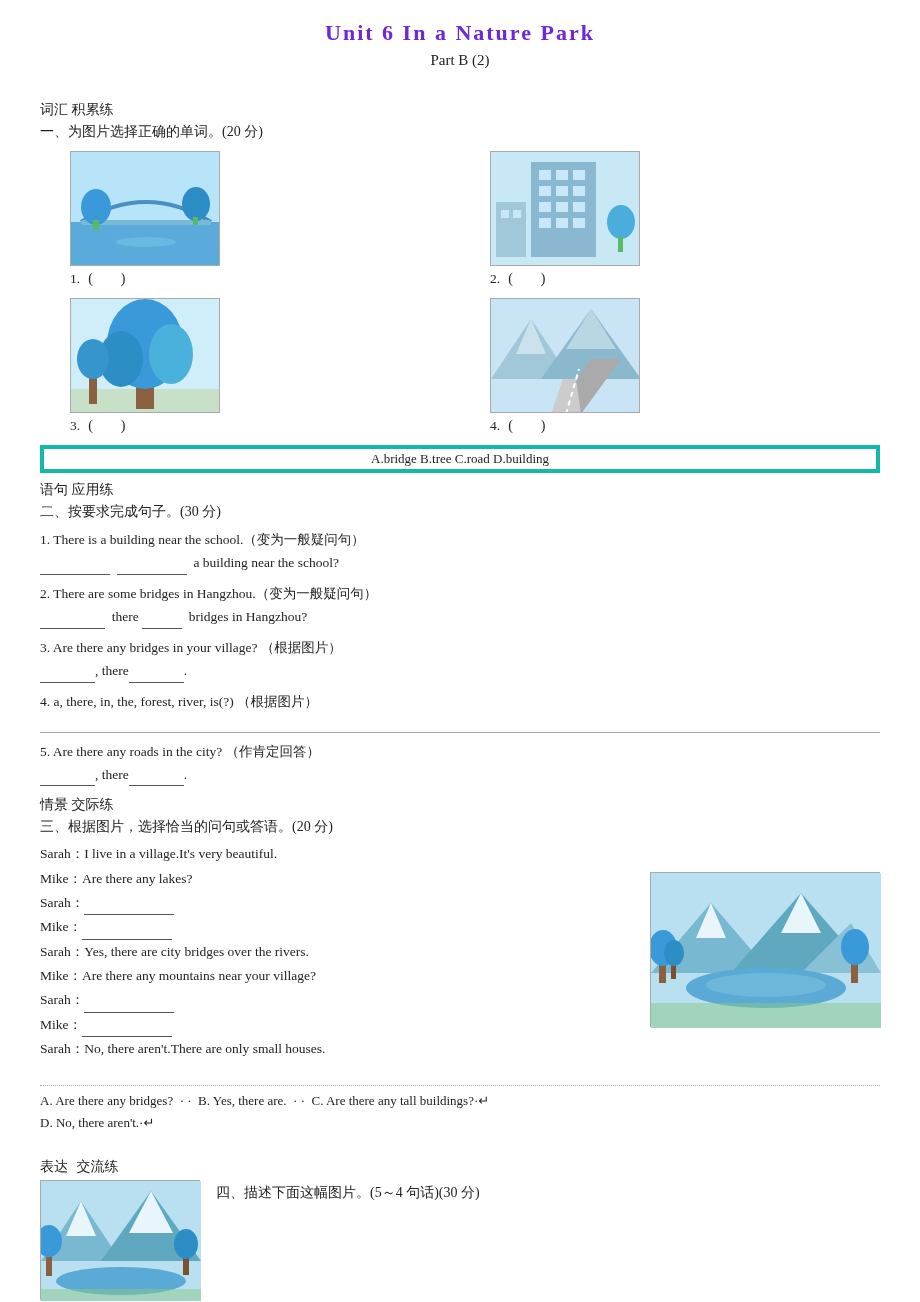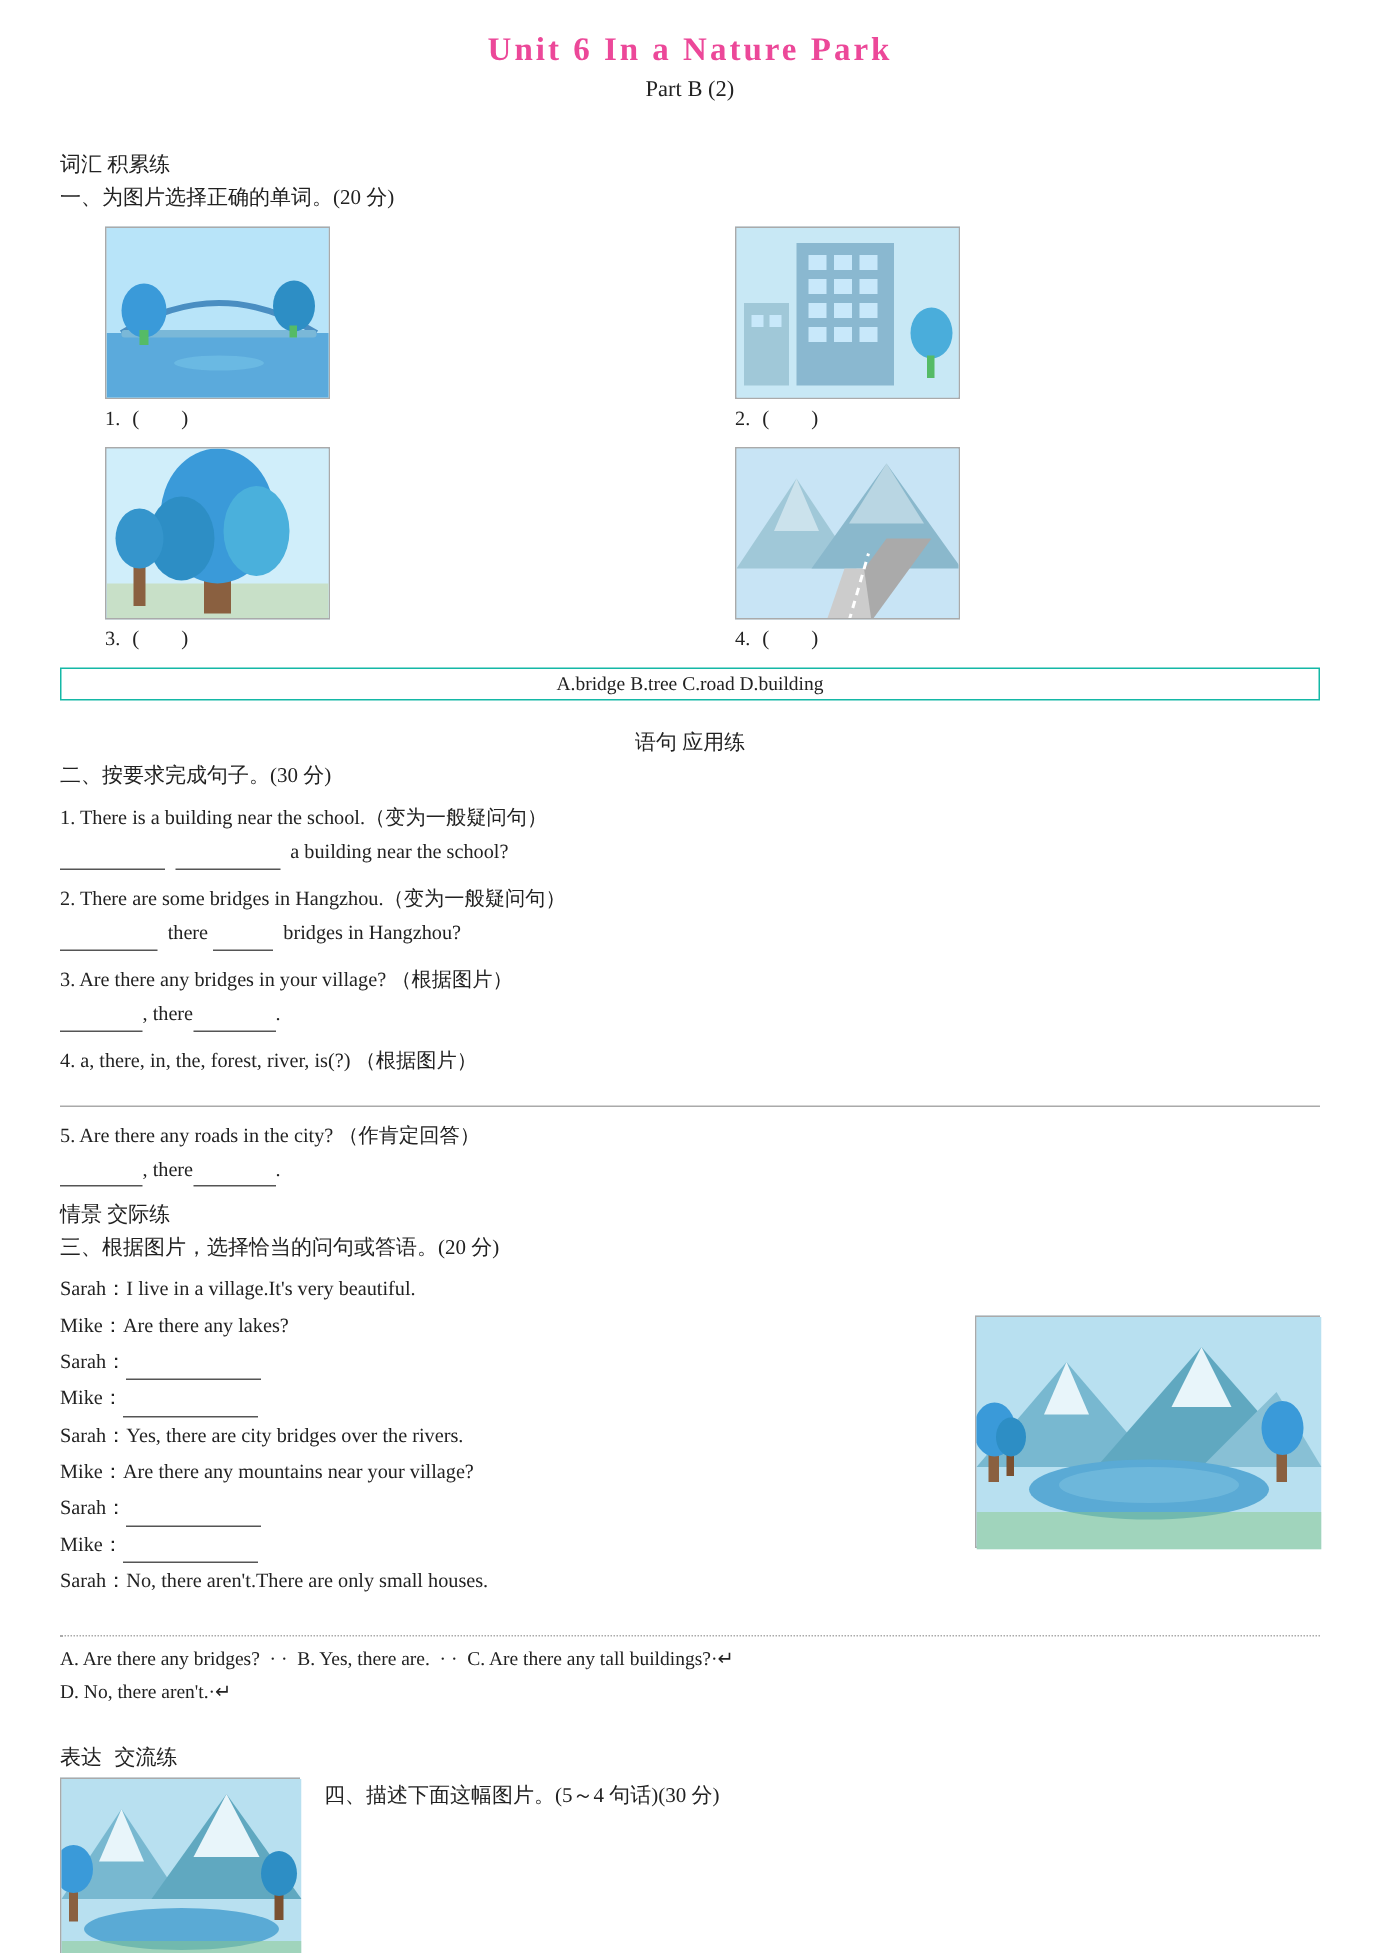--- a/index.html
+++ b/index.html
@@ -7,21 +7,21 @@
       width: 920px;
       min-height: 1302px;
       background: #fff;
       font-family: "SimSun", "宋体", serif;
       font-size: 14px;
       color: #222;
       padding: 20px 40px 30px 40px;
     }
     .page-title {
       text-align: center;
-      color: #ec4899;
+      color: #6d28d9;
       font-size: 22px;
       font-weight: bold;
       font-family: "Times New Roman", serif;
       letter-spacing: 2px;
       margin-bottom: 6px;
     }
     .subtitle {
       text-align: center;
       font-size: 15px;
       margin-bottom: 32px;
@@ -60,24 +60,24 @@
       align-items: center;
       margin-top: 4px;
       font-size: 14px;
       gap: 6px;
     }
     .answer-parens {
       font-size: 14px;
       margin-left: 2px;
     }
     .options-box {
-      border: 1px solid #14b8a6;
+      border: 4px solid #14b8a6;
       display: inline-block;
       padding: 2px 10px;
-      margin: 6px auto 19px auto;
+      margin: 6px auto 8px auto;
       font-family: "Times New Roman", serif;
       font-size: 13px;
       display: flex;
       justify-content: center;
     }
     .options-box span {
       margin: 0 8px;
     }
     .exercise-item {
       margin-bottom: 8px;
@@ -276,21 +276,21 @@
       <span class="num-label">4.</span>
       <span class="answer-parens">(　　)</span>
     </div>
   </div>
 </div>
 
 <div class="options-box">
   <span>A.bridge  B.tree  C.road  D.building</span>
 </div>
 
-<div class="section-header" style="margin-top:8px;text-align:center;">
+<div class="section-header" style="margin-top:8px;">
   <span>语句 应用练</span>
 </div>
 <div class="part-title">二、按要求完成句子。(30 分)</div>
 
 <div>
 
   <div class="exercise-item">
     <span class="num-label">1. There is a building near the school.</span><span class="cn-label">（变为一般疑问句）</span><br>
     <span class="blank" style="min-width:70px;">&nbsp;</span>&nbsp;
     <span class="blank" style="min-width:70px;">&nbsp;</span>&nbsp;

